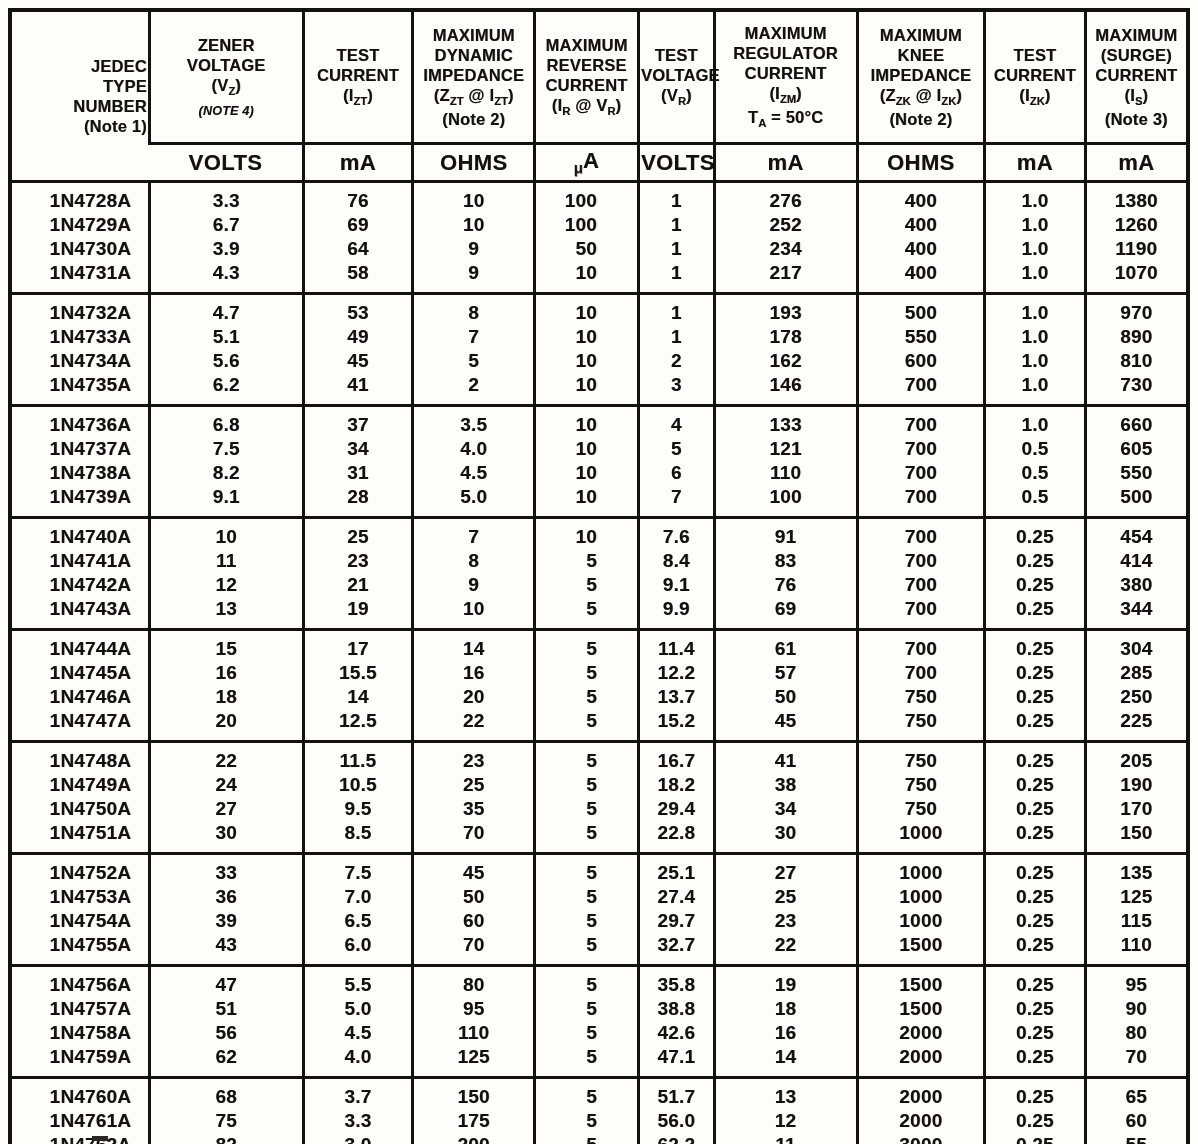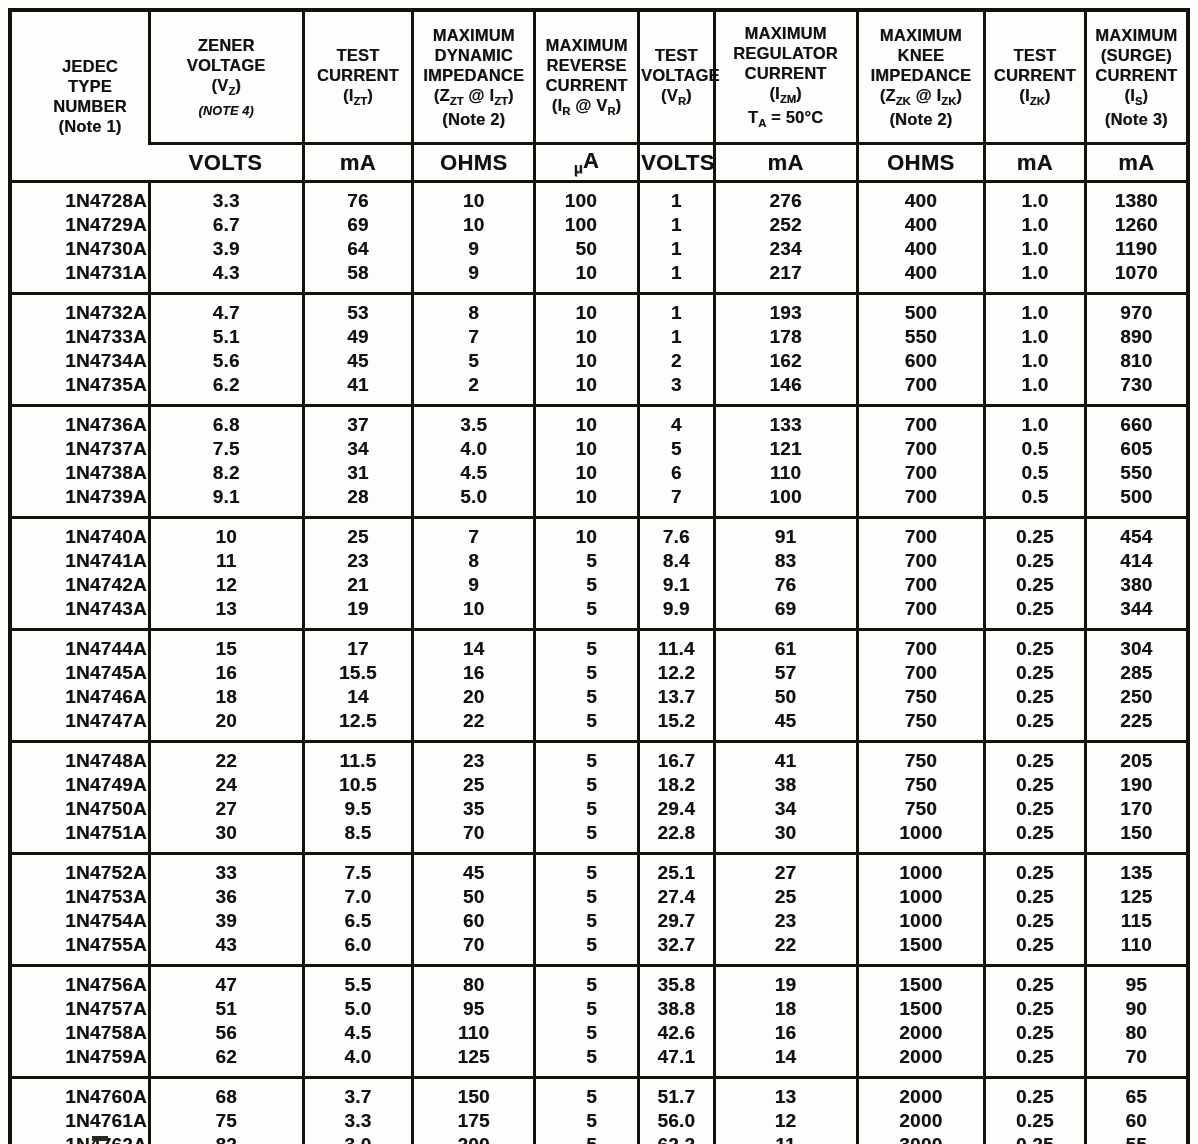--- a/index.html
+++ b/index.html
@@ -19,34 +19,34 @@
   col.w-zzt{width:10.3%}  col.w-ir{width:8.8%}  col.w-vr{width:6.4%}
   col.w-izm{width:12.1%}  col.w-zzk{width:10.8%} col.w-izk{width:8.5%}
   col.w-is{width:8.7%}
   th,td{border-left:3px solid #14120f;font-weight:700;}
   th:first-child,td:first-child{border-left:none;}
   th.hdr{
     height:122px;vertical-align:middle;text-align:center;
     font-size:16.5px;line-height:1.22;letter-spacing:.2px;
     padding:4px 1px;text-shadow:.4px .2px 0 rgba(10,8,6,.5);
   }
-  th.hdr.c-jedec{text-align:center;padding-left:21px;}
+  th.hdr.c-jedec{text-align:right;padding-left:21px;}
   th.unit{
     height:33px;border-top:3px solid #14120f;text-align:center;
     font-size:22px;letter-spacing:.4px;text-shadow:.4px .2px 0 rgba(10,8,6,.5);
   }
   tbody.group{border-top:3px solid #14120f;}
   tbody.group tr:first-child td{border-top:3px solid #14120f;padding-top:7px;}
   tbody.group tr:last-child td{padding-bottom:8px;}
   tbody.group tr:only-child td{padding-top:11px;padding-bottom:12px;}
   td{
     font-size:19px;line-height:22px;text-align:center;
     text-shadow:.4px .2px 0 rgba(10,8,6,.45);letter-spacing:.2px;
   }
-  td.c-jedec{text-align:right;padding-left:22px;}
+  td.c-jedec{text-align:center;padding-left:22px;}
   td.c-ir{text-align:right;padding-right:40px;}
   sub{font-size:68%;letter-spacing:0;}
   .sm{font-size:76%;letter-spacing:.2px;font-style:italic;}
   .artifact{position:absolute;left:92px;top:1136px;width:16px;height:5px;background:#2a2724;}
 </style>
 </head>
 <body>
 
 <div class="sheet">
   <table class="ds">

